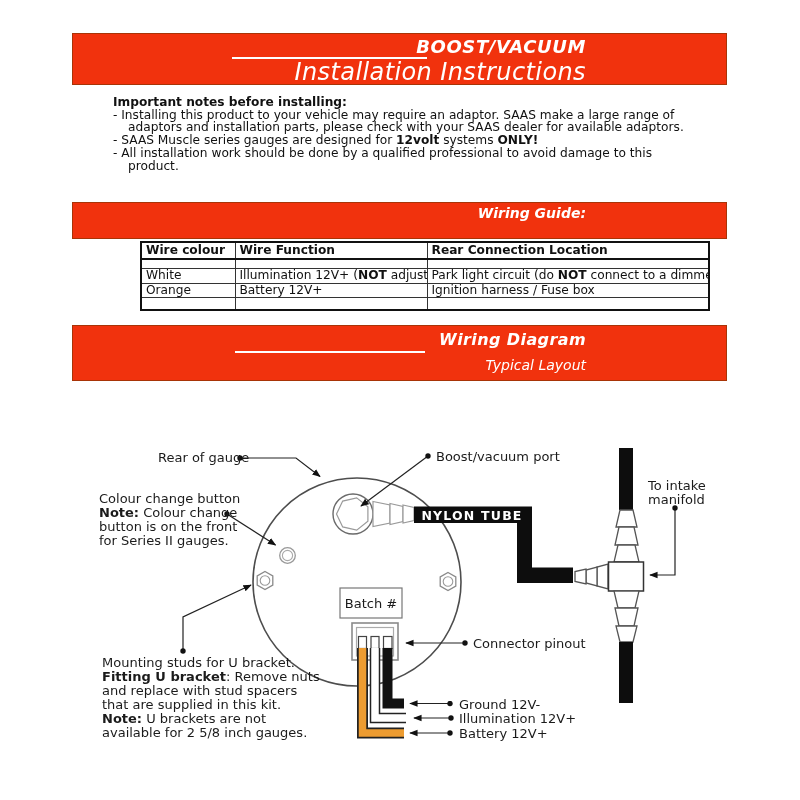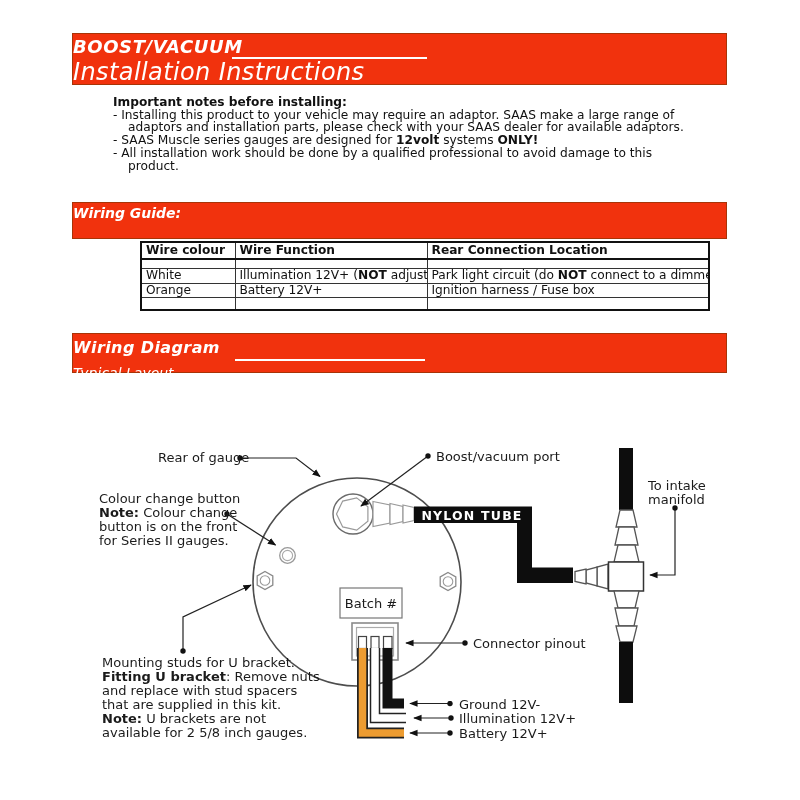--- a/index.html
+++ b/index.html
@@ -5,30 +5,30 @@
   html,body { margin:0; padding:0; }
   body {
     width:800px; height:800px; background:#ffffff; position:relative;
     font-family:"DejaVu Sans","Liberation Sans",sans-serif; color:#111;
     overflow:hidden;
   }
   .redbar {
     position:absolute; left:72px; width:655px; box-sizing:border-box;
     background:#f1320d; border:1px solid #a83407; color:#fff;
   }
-  .bar-center { margin-right:140px; text-align:left; }
+  .bar-center { margin-right:140px; text-align:right; }
   #bar-main { top:33px; height:52px; }
   .title-main { font-size:18px; font-weight:bold; font-style:italic; line-height:21px; padding-top:2px; letter-spacing:0.6px; }
   .title-rule { width:195px; height:2px; background:#fff; margin:0 auto 1px auto; }
   .subtitle-main { font-size:24px; font-style:italic; line-height:24px; letter-spacing:0.4px; }
 
   #bar-guide { top:202px; height:37px; }
   .guide-title { font-size:14px; font-weight:bold; font-style:italic; line-height:21px; }
 
-  #bar-diagram { top:333px; height:40px; }
+  #bar-diagram { top:325px; height:56px; }
   .title-diag { font-size:16px; font-weight:bold; font-style:italic; line-height:22px; padding-top:3px; letter-spacing:0.4px; }
   .rule-diag { width:190px; height:2px; background:#fff; margin:0 auto 1px auto; }
   .subtitle-diag { font-size:14px; font-style:italic; line-height:23px; }
 
   .notes { position:absolute; left:113px; top:96px; width:588px; font-size:12.2px; line-height:12.7px; }
   .notes-heading { font-weight:bold; }
   .bullet { padding-left:15px; text-indent:-15px; }
 
   .wiretable {
     position:absolute; left:140px; top:241px; width:568px;

